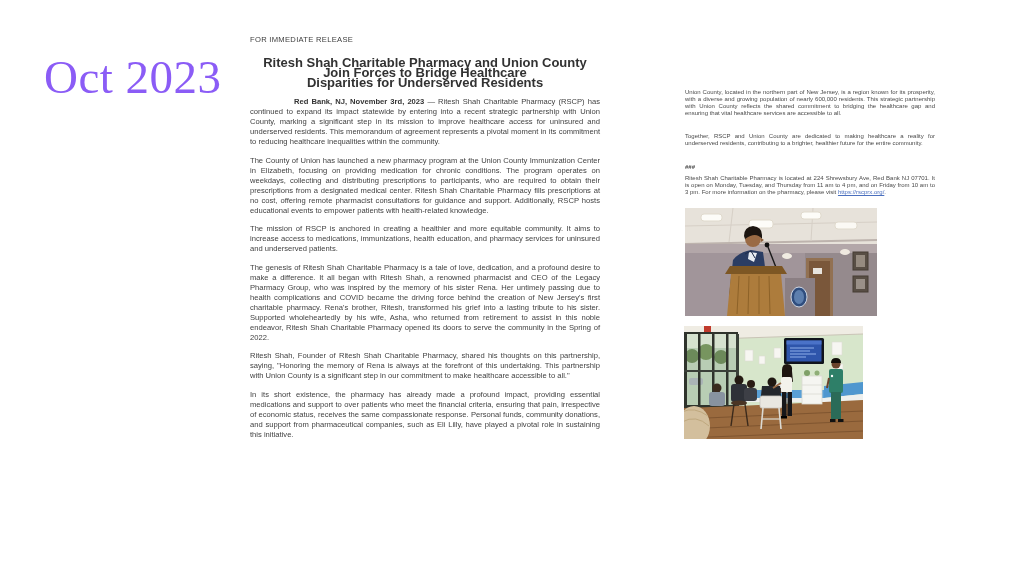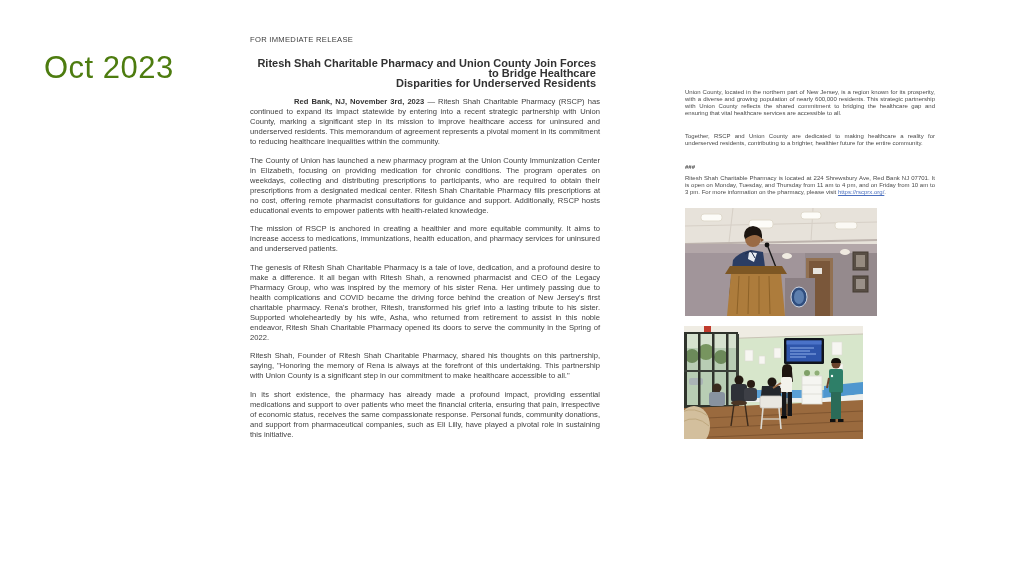--- a/index.html
+++ b/index.html
@@ -8,42 +8,43 @@
     width: 1024px; height: 576px;
     background: #ffffff;
     position: relative;
     overflow: hidden;
     font-family: "Liberation Sans", sans-serif;
   }
 
   .date-label {
     position: absolute;
     left: 44px; top: 50px;
-    font-size: 31px;
-    color: #4d7c0f;
+    font-size: 47px;
+    color: #8b5cf6;
     letter-spacing: 0.5px;
+    font-family: Liberation Serif, serif;
   }
 
   
   .main-col {
     position: absolute;
     left: 250px; top: 35px;
     width: 350px;
     color: #3f3f3f;
   }
   .release-line {
     font-size: 7.6px;
     letter-spacing: 0.3px;
     color: #3c3c3c;
     margin: 0 0 14px 0;
   }
   .title-block {
-    text-align: right;
+    text-align: center;
     font-weight: bold;
-    font-size: 11px;
+    font-size: 13px;
     line-height: 10px;
     color: #323232;
     margin: 0 4px 9px 4px;
   }
   .main-col p.body {
     font-size: 7.6px;
     line-height: 10px;
     text-align: justify;
     margin: 0 0 8.5px 0;
   }

